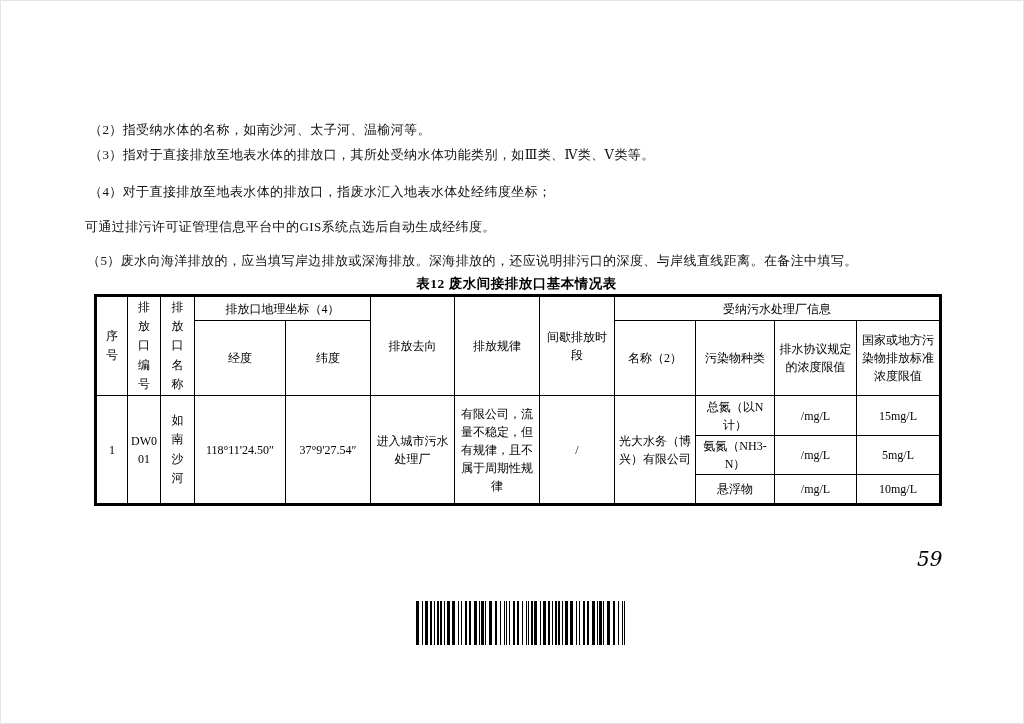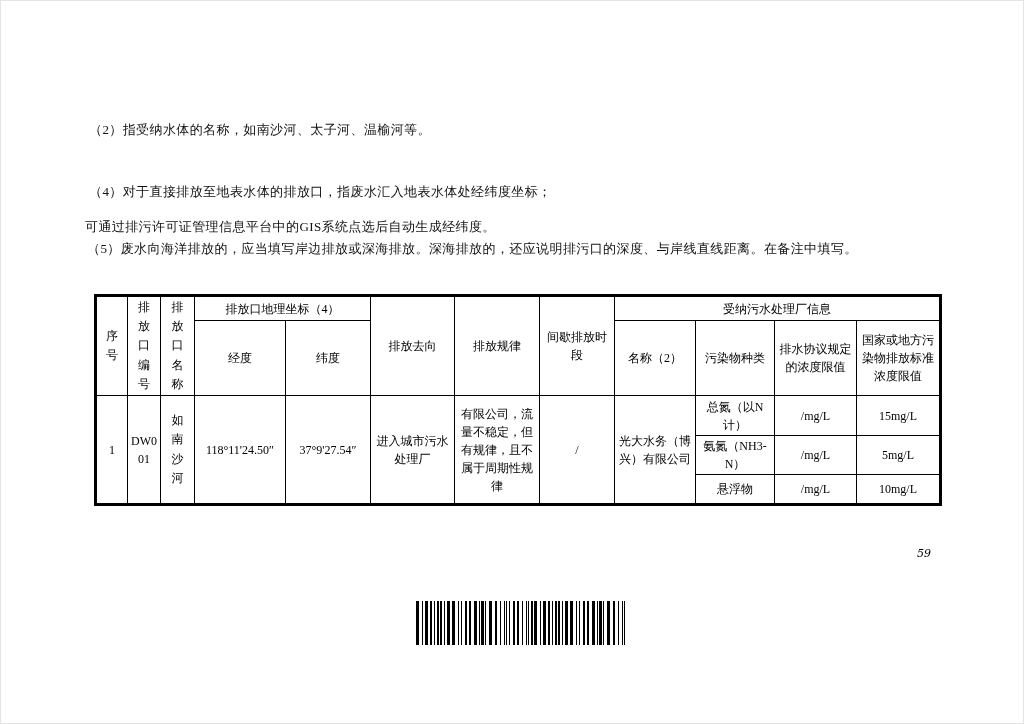--- a/index.html
+++ b/index.html
@@ -26,45 +26,47 @@
     border:3px solid #000;
   }
   table.main td {
     border:1px solid #000; text-align:center; vertical-align:middle;
     font-size:12px; line-height:1.5; padding:1px 2px;
     word-break:break-all; overflow:hidden;
   }
   td.vcell div { width:1.12em; display:inline-block; text-align:center; line-height:1.6; }
   td.left { text-align:left; padding:2px 5px; line-height:1.55; }
   .pgnum {
-    position:absolute; left:916px; top:546px; font-size:11px;
+    position:absolute; left:916px; top:546px; font-size:20px;
     font-style:italic; font-family:"DejaVu Serif",serif;
   }
   .barcode {
     position:absolute; left:415px; top:600px; width:213px; height:44px;
     display:flex; align-items:stretch; overflow:hidden; background:#fff;
   }
   .barcode span { background:#000; height:100%; flex:0 0 auto; }
   .barcode i   { background:#fff; height:100%; flex:0 0 auto; }
   .barcode-num {
     position:absolute; left:400px; top:646px; width:243px; text-align:center;
     font-family:"DejaVu Sans","Liberation Sans",sans-serif;
     font-size:11.5px; letter-spacing:0.6px; color:#1a1a1a;
   }
 </style>
 </head>
 <body>
 
 <div class="page">
 
   <div class="para" style="left:88px; top:120px;">（2）指受纳水体的名称，如南沙河、太子河、温榆河等。</div>
+  <div class="para" style="left:88px; top:145px;">（3）指对于直接排放至地表水体的排放口，其所处受纳水体功能类别，如Ⅲ类、Ⅳ类、Ⅴ类等。</div>
   <div class="para" style="left:88px; top:182px;">（4）对于直接排放至地表水体的排放口，指废水汇入地表水体处经纬度坐标；</div>
   <div class="para" style="left:84px; top:217px;">可通过排污许可证管理信息平台中的GIS系统点选后自动生成经纬度。</div>
-  <div class="para" style="left:86px; top:239px;">（5）废水向海洋排放的，应当填写岸边排放或深海排放。深海排放的，还应说明排污口的深度、与岸线直线距离。在备注中填写。</div>
-
+  <div class="para" style="left:86px; top:251px;">（5）废水向海洋排放的，应当填写岸边排放或深海排放。深海排放的，还应说明排污口的深度、与岸线直线距离。在备注中填写。</div>
+
+  <div class="table-title">表12 废水间接排放口基本情况表</div>
 
   <table class="main">
     <colgroup>
       <col style="width:32px">
         <col style="width:33px">
         <col style="width:34px">
       <col style="width:91px">
         <col style="width:85px">
         <col style="width:84px">
       <col style="width:85px">

